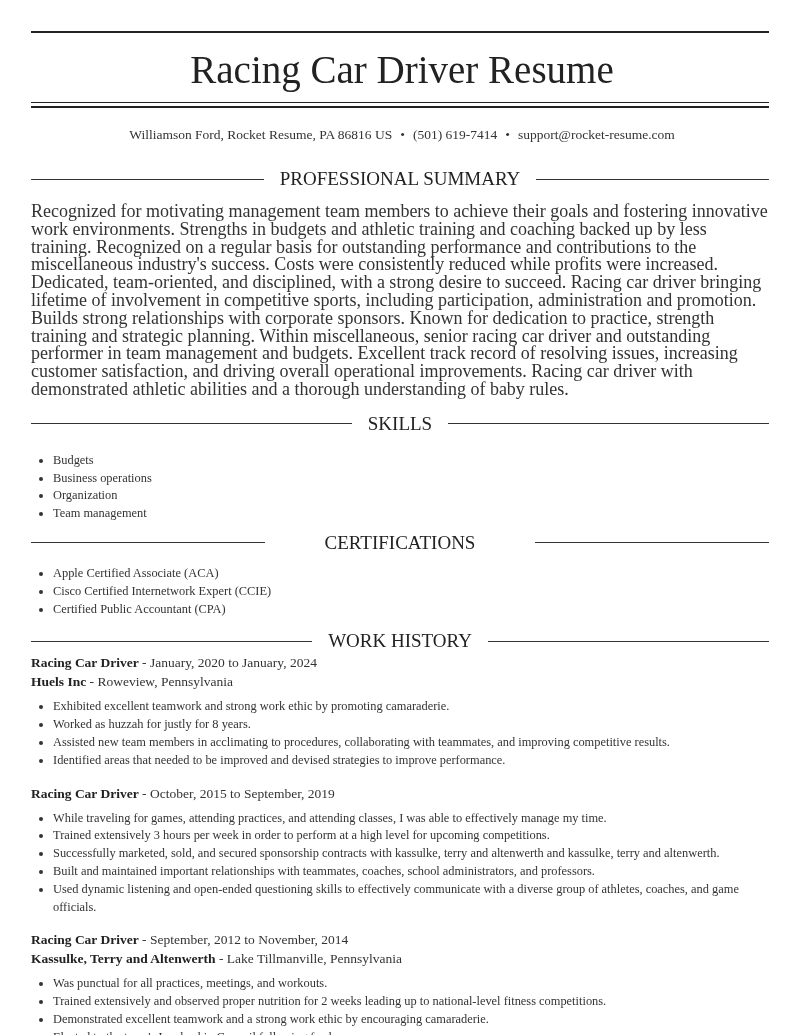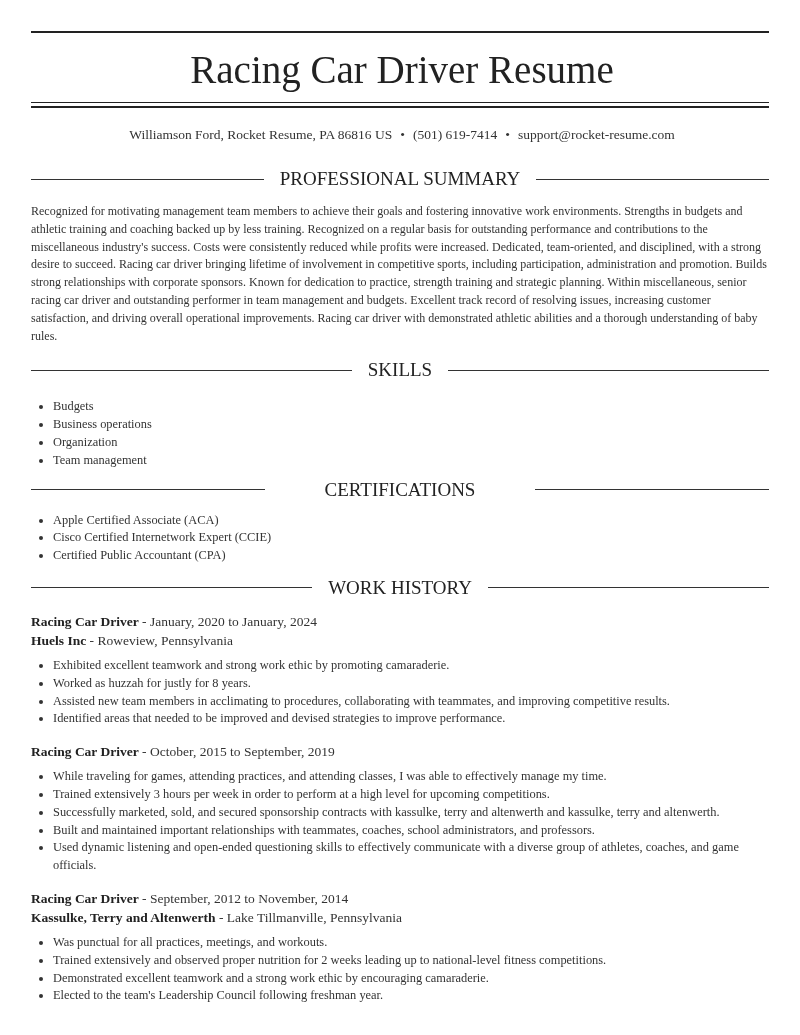--- a/index.html
+++ b/index.html
@@ -63,21 +63,21 @@
     }
     .section-head .label {
       font-size: 19px;
       color: #222;
       padding: 0 16px;
       white-space: nowrap;
       line-height: 24px;
     }
     #sec-summary { margin-top: 22px; }
     .summary {
-      font-size: 12px;
+      font-size: 18px;
       line-height: 17.8px;
       color: #333;
       margin-top: 12px;
       width: 738px;
     }
     #sec-skills { margin-top: 13px; }
     .skills {
       display: flex;
       margin-top: 16px;
       width: 738px;
@@ -90,21 +90,21 @@
     }
     ul.bullets li {
       font-size: 12.4px;
       line-height: 17.8px;
       color: #333;
     }
     #sec-certs { margin-top: 8px; gap: 44px; }
     .certs { margin-top: 10px; }
     #sec-work { margin-top: 11px; }
 
-    .job { margin-top: 12px; }
+    .job { }
     .job + .job { margin-top: 14px; }
     .job-line {
       font-size: 13.5px;
       line-height: 19px;
       color: #333;
     }
     .job-line b {
       font-weight: bold;
       color: #222;
     }

